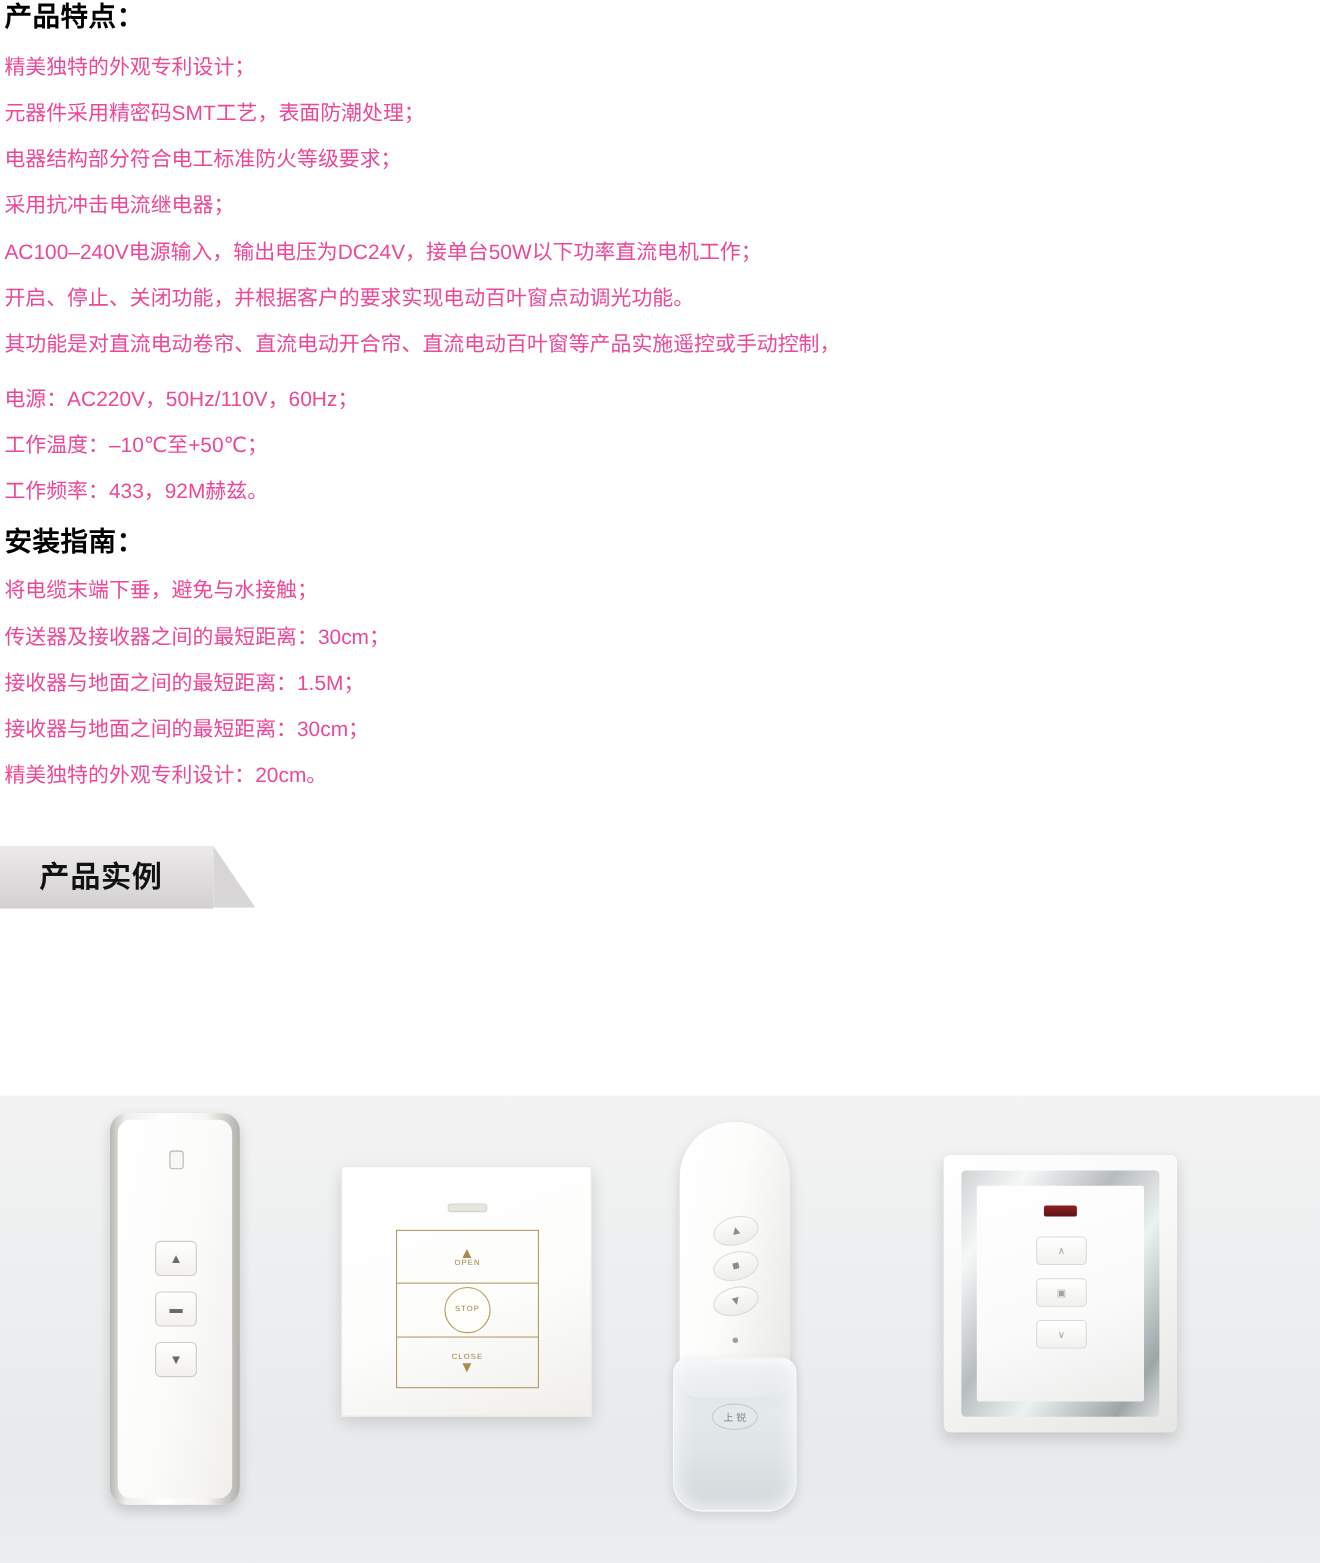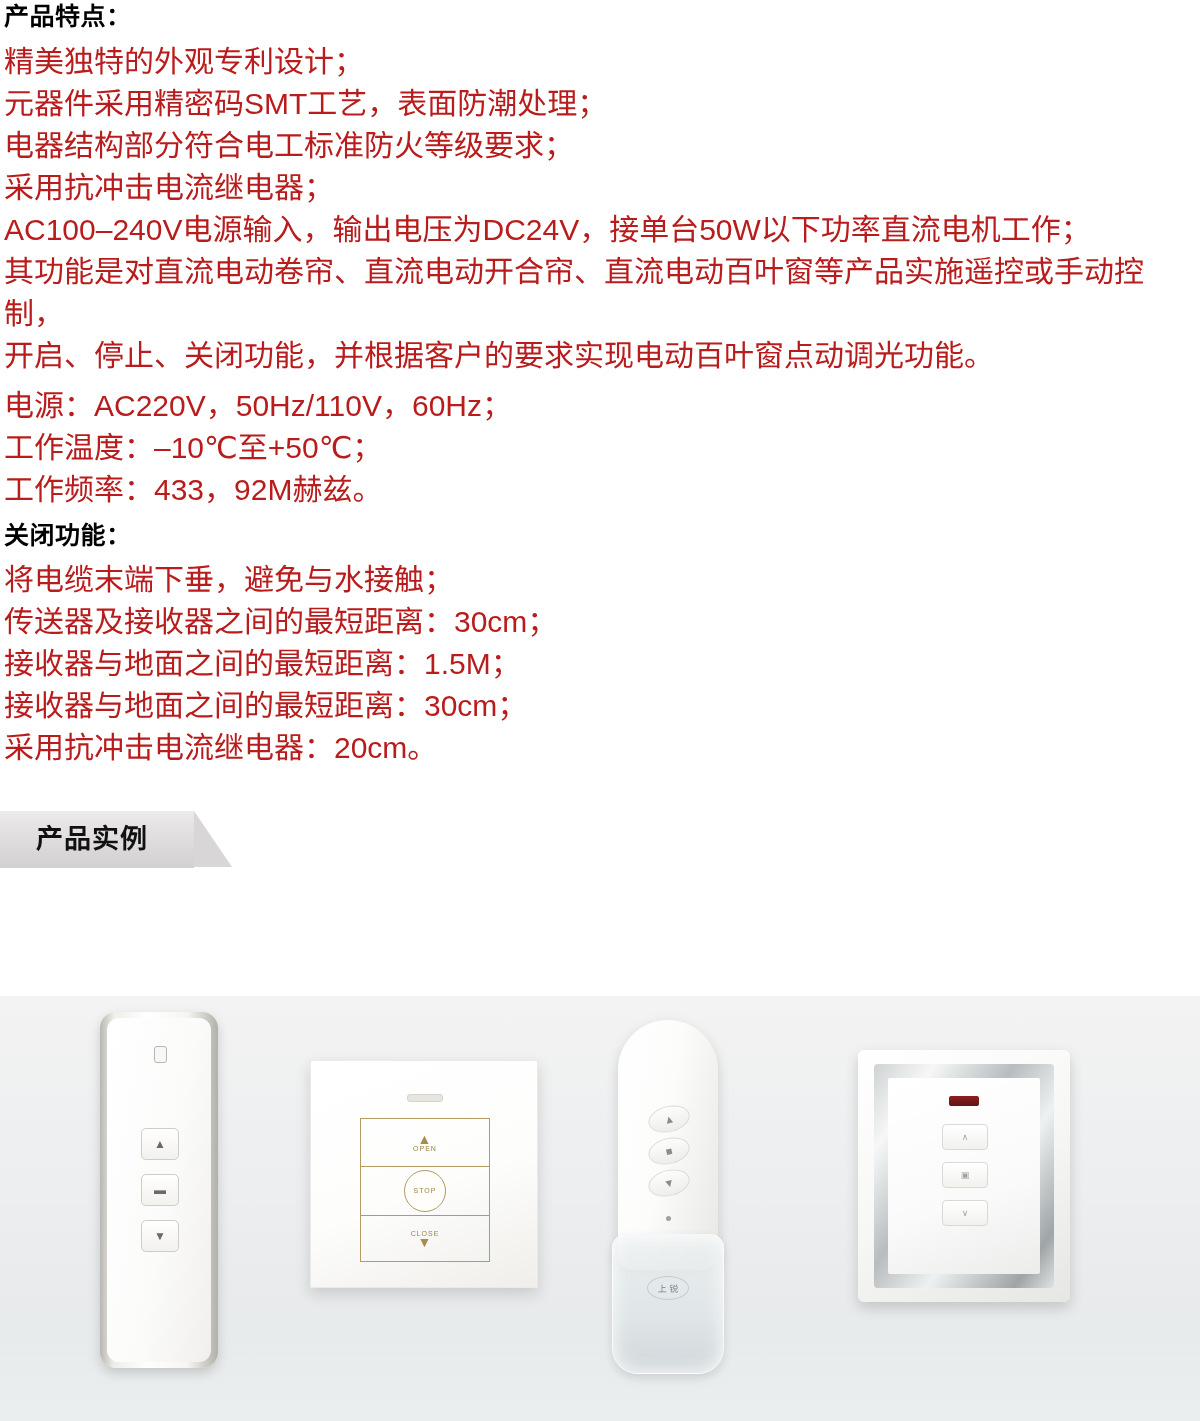--- a/index.html
+++ b/index.html
@@ -30,23 +30,23 @@
   h2.section-title {
     font-size: 25px;
     font-weight: bold;
     letter-spacing: 0.5px;
     margin: 0 0 8px 0;
     line-height: 1.3;
     color: #000;
   }
 
   .line {
-    font-size: 30px;
+    font-size: 19px;
     line-height: 42px;
-    color: #b91c1c;
+    color: #ec4899;
     white-space: pre-wrap;
   }
 
   .spacer-sm { height: 8px; }
 
   
   .ribbon-wrap {
     position: relative;
     margin-top: 42px;
     height: 62px;
@@ -284,37 +284,37 @@
 <div class="page">
 
   <div class="text-block">
 
     <h2 class="section-title">产品特点：</h2>
     <div class="line">精美独特的外观专利设计；</div>
     <div class="line">元器件采用精密码SMT工艺，表面防潮处理；</div>
     <div class="line">电器结构部分符合电工标准防火等级要求；</div>
     <div class="line">采用抗冲击电流继电器；</div>
     <div class="line">AC100–240V电源输入，输出电压为DC24V，接单台50W以下功率直流电机工作；</div>
+    <div class="line">开启、停止、关闭功能，并根据客户的要求实现电动百叶窗点动调光功能。</div>
     <div class="line">其功能是对直流电动卷帘、直流电动开合帘、直流电动百叶窗等产品实施遥控或手动控制，</div>
-    <div class="line">开启、停止、关闭功能，并根据客户的要求实现电动百叶窗点动调光功能。</div>
 
     <div class="spacer-sm"></div>
 
     <div class="line">电源：AC220V，50Hz/110V，60Hz；</div>
     <div class="line">工作温度：–10℃至+50℃；</div>
     <div class="line">工作频率：433，92M赫兹。</div>
 
     <div class="spacer-sm"></div>
 
-    <h2 class="section-title">关闭功能：</h2>
+    <h2 class="section-title">安装指南：</h2>
     <div class="line">将电缆末端下垂，避免与水接触；</div>
     <div class="line">传送器及接收器之间的最短距离：30cm；</div>
     <div class="line">接收器与地面之间的最短距离：1.5M；</div>
     <div class="line">接收器与地面之间的最短距离：30cm；</div>
-    <div class="line">采用抗冲击电流继电器：20cm。</div>
+    <div class="line">精美独特的外观专利设计：20cm。</div>
   </div>
 
   <div class="ribbon-wrap">
     <div class="ribbon">产品实例</div>
   </div>
 
   <div class="photo-band">
 
     <div class="product p1">
       <div class="frame"></div>

